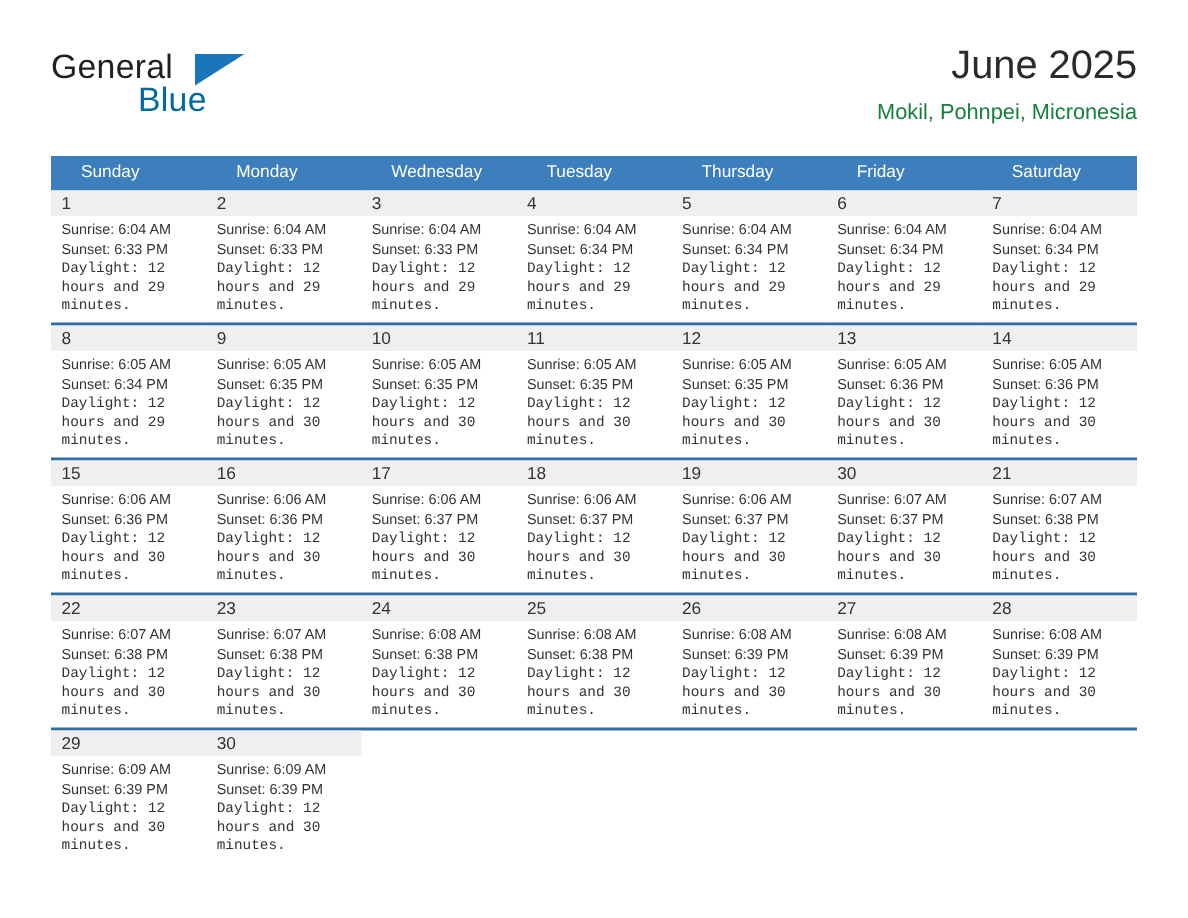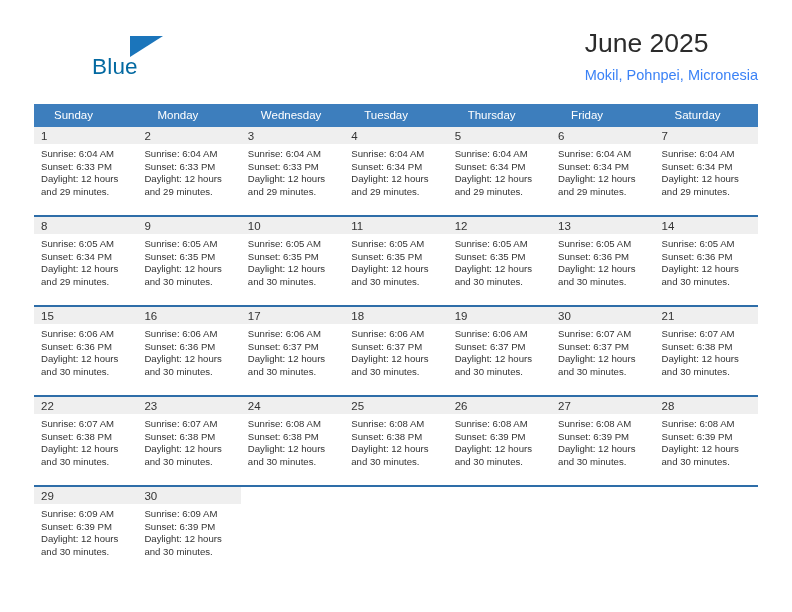--- a/index.html
+++ b/index.html
@@ -63,31 +63,31 @@
     width: 0;
     height: 0;
     border-left: 33px solid #1b75bb;
     border-bottom: 21px solid transparent;
   }
 
   .title-block {
     position: absolute;
     right: 0px;
     top: 0px;
-    text-align: left;
+    text-align: right;
   }
   .cal-title {
     font-size: 26.5px;
     color: #2b2b2b;
     line-height: 34px;
     white-space: nowrap;
   }
   .cal-subtitle {
     font-size: 14.5px;
-    color: #3b82f6;
+    color: #15803d;
     line-height: 22px;
     margin-top: 4px;
     white-space: nowrap;
   }
 
   
   .calendar {
     position: absolute;
     left: 34px;
     top: 104px;
@@ -137,30 +137,32 @@
     padding: 4px 6px 0 7px;
     font-size: 9.6px;
     line-height: 12.6px;
     color: #333333;
   }
   .cell .info div {
     white-space: nowrap;
   }
   .cell .info .daylight {
     white-space: normal;
+    font-family: Liberation Mono, monospace;
   }
 </style>
 </head>
 <body>
 
 <div class="page">
 
   <div class="topbar">
 
     <div class="brand">
+      <span class="brand-general">General</span>
       <span class="brand-flag"></span>
       <span class="brand-blue">Blue</span>
     </div>
 
     <div class="title-block">
       <div class="cal-title">June 2025</div>
       <div class="cal-subtitle">Mokil, Pohnpei, Micronesia</div>
     </div>
 
   </div>

